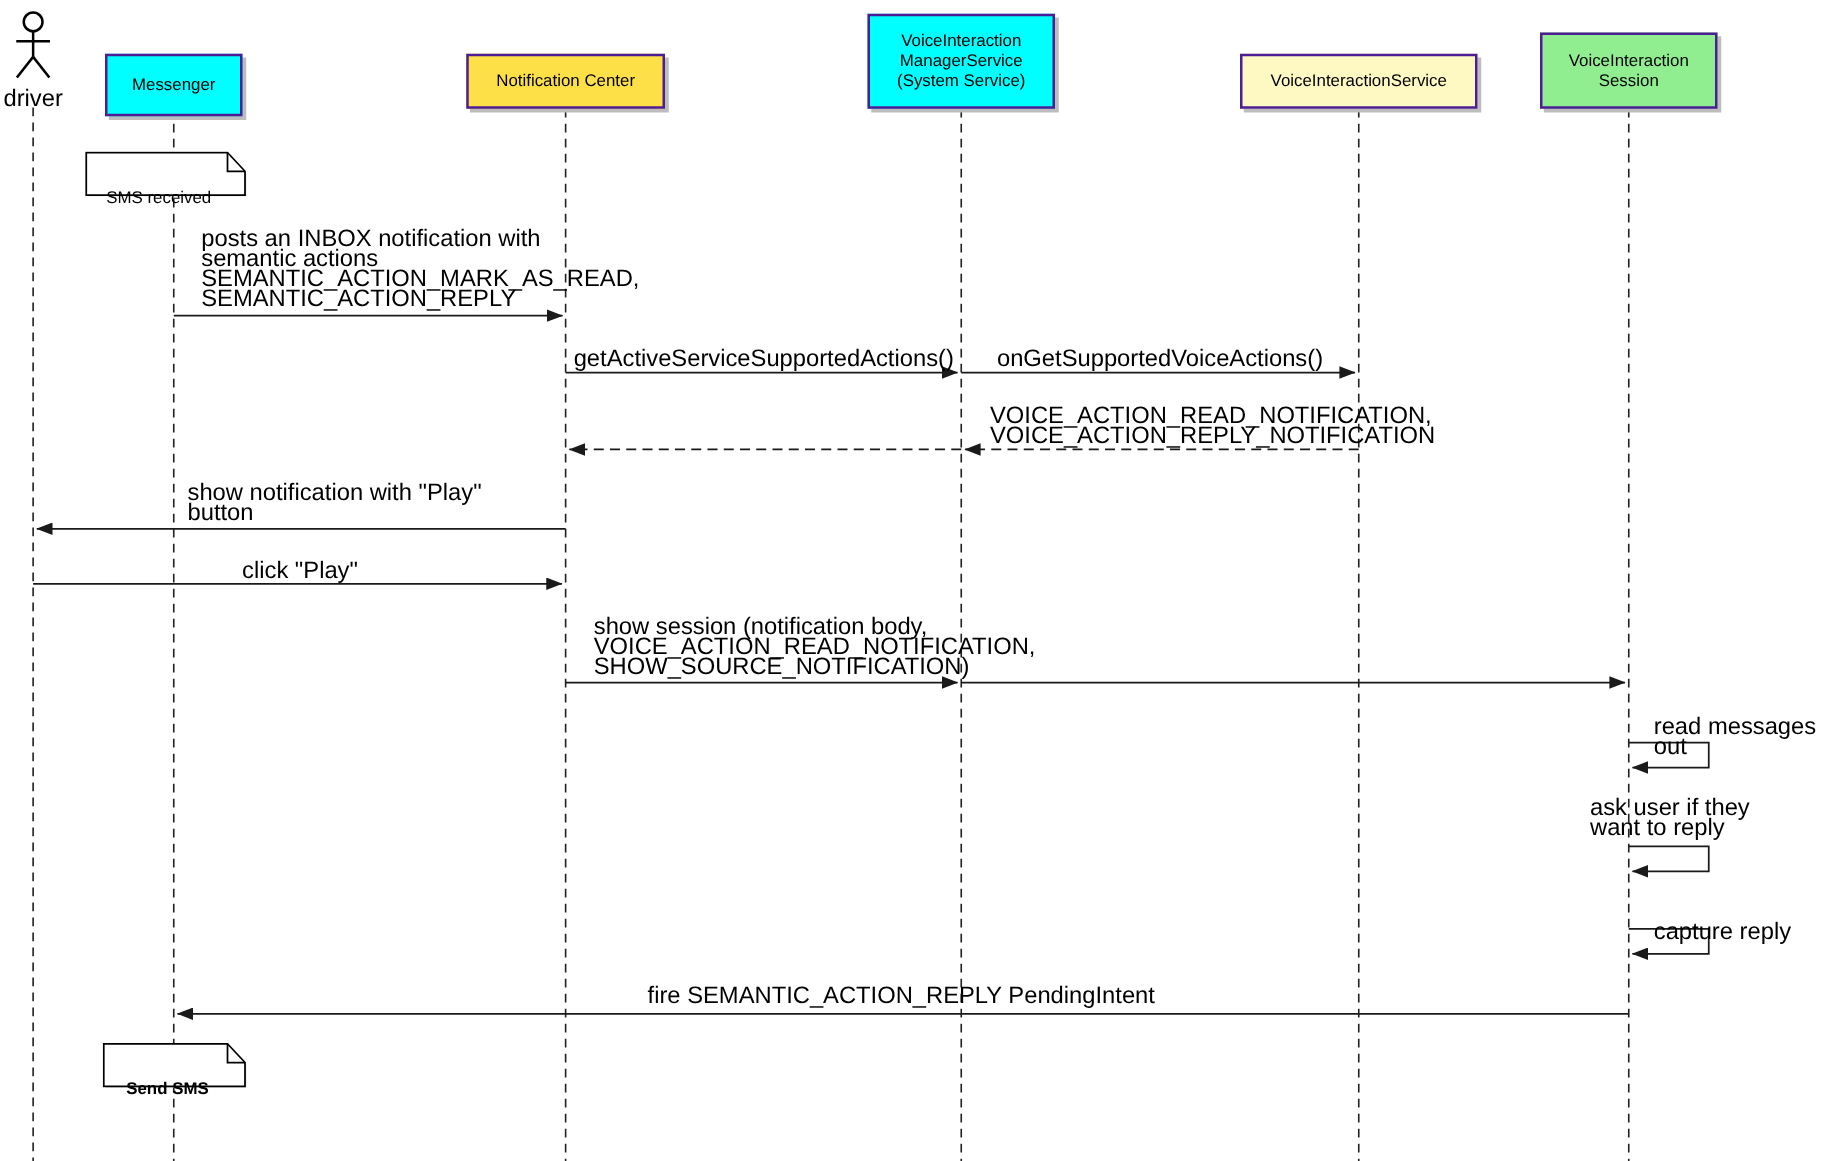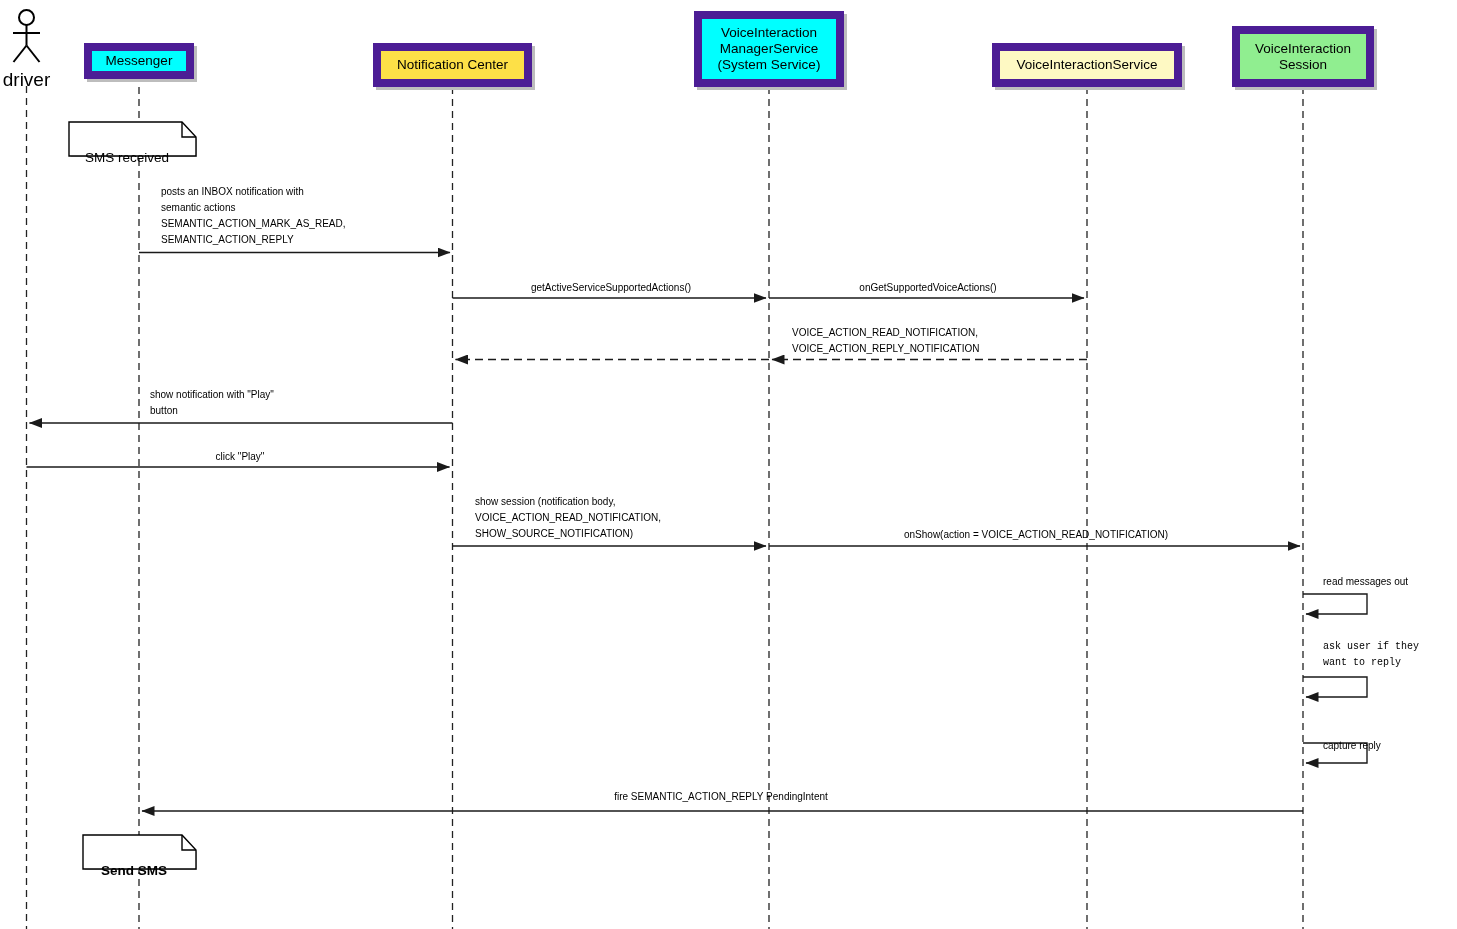--- a/index.html
+++ b/index.html
@@ -19,33 +19,33 @@
   }
   .participant {
     position: absolute;
     display: flex;
     align-items: center;
     justify-content: center;
     text-align: center;
     white-space: pre-line;
     font-size: 13.5px;
     line-height: 16px;
-    border: 8px solid #4c1d95;
+    border: 2px solid #4c1d95;
     box-shadow: 3px 3px 0 #bdbdbd;
     box-sizing: border-box;
   }
   .actor-label {
     position: absolute;
     font-size: 19px;
     transform: translateX(-50%);
     white-space: nowrap;
   }
   .msg {
     position: absolute;
-    font-size: 10px;
+    font-size: 19px;
     line-height: 16px;
     white-space: pre-line;
   }
   .msg.center {
     transform: translateX(-50%);
     white-space: nowrap;
   }
   .note {
     position: absolute;
   }
@@ -101,21 +101,21 @@
       <line x1="769" y1="546" x2="1300" y2="546" marker-end="url(#arr)"></line>
       <polyline points="1303,594 1367,594 1367,614 1306,614" marker-end="url(#arr)"></polyline>
       <polyline points="1303,677 1367,677 1367,697 1306,697" marker-end="url(#arr)"></polyline>
       <polyline points="1303,743 1367,743 1367,763 1306,763" marker-end="url(#arr)"></polyline>
       <line x1="1303" y1="811" x2="142" y2="811" marker-end="url(#arr)"></line>
     </g>
   </svg>
 
   <div class="actor-label" style="left:26.5px; top:69px;">driver</div>
 
-  <div class="participant" style="left: 84px; top: 43px; width: 110px; height: 36px; background-color: rgb(0, 255, 255);">Messenger</div>
+  <div class="participant" style="left: 84px; top: 43px; width: 110px; height: 50px; background-color: rgb(0, 255, 255);">Messenger</div>
   <div class="participant" style="left: 373px; top: 43px; width: 159px; height: 44px; background-color: #fde047;">Notification Center</div>
   <div class="participant" style="left: 694px; top: 11px; width: 150px; height: 76px; background-color: rgb(0, 255, 255);">VoiceInteraction
 ManagerService
 (System Service)</div>
   <div class="participant" style="left: 992px; top: 43px; width: 190px; height: 44px; background-color: #fef9c3;">VoiceInteractionService</div>
   <div class="participant" style="left: 1232px; top: 26px; width: 142px; height: 61px; background-color: rgb(144, 238, 144);">VoiceInteraction
 Session</div>
 
   <div class="note" style="left:68px; top:121px; width:130px; height:37px;">
     <svg width="130" height="37">
@@ -142,20 +142,19 @@
   <div class="msg center" style="left:611px; top:280px;">getActiveServiceSupportedActions()</div>
   <div class="msg center" style="left:928px; top:280px;">onGetSupportedVoiceActions()</div>
   <div class="msg" style="left:792px; top:325px;">VOICE_ACTION_READ_NOTIFICATION,
 VOICE_ACTION_REPLY_NOTIFICATION</div>
   <div class="msg" style="left:150px; top:387px;">show notification with "Play"
 button</div>
   <div class="msg center" style="left:240px; top:449px;">click "Play"</div>
   <div class="msg" style="left:475px; top:494px;">show session (notification body,
 VOICE_ACTION_READ_NOTIFICATION,
 SHOW_SOURCE_NOTIFICATION)</div>
-  <div class="msg center" style="left:1036px; top:527px;">onShow(action = VOICE_ACTION_READ_NOTIFICATION)</div>
   <div class="msg" style="left:1323px; top:574px;">read messages out</div>
-  <div class="msg" style="left:1323px; top:639px;font-family:Liberation Mono, monospace;">ask user if they
+  <div class="msg" style="left:1272px; top:639px;">ask user if they
 want to reply</div>
   <div class="msg" style="left:1323px; top:738px;">capture reply</div>
   <div class="msg center" style="left:721px; top:789px;">fire SEMANTIC_ACTION_REPLY PendingIntent</div>
 
 </div>
 
 </body></html>

